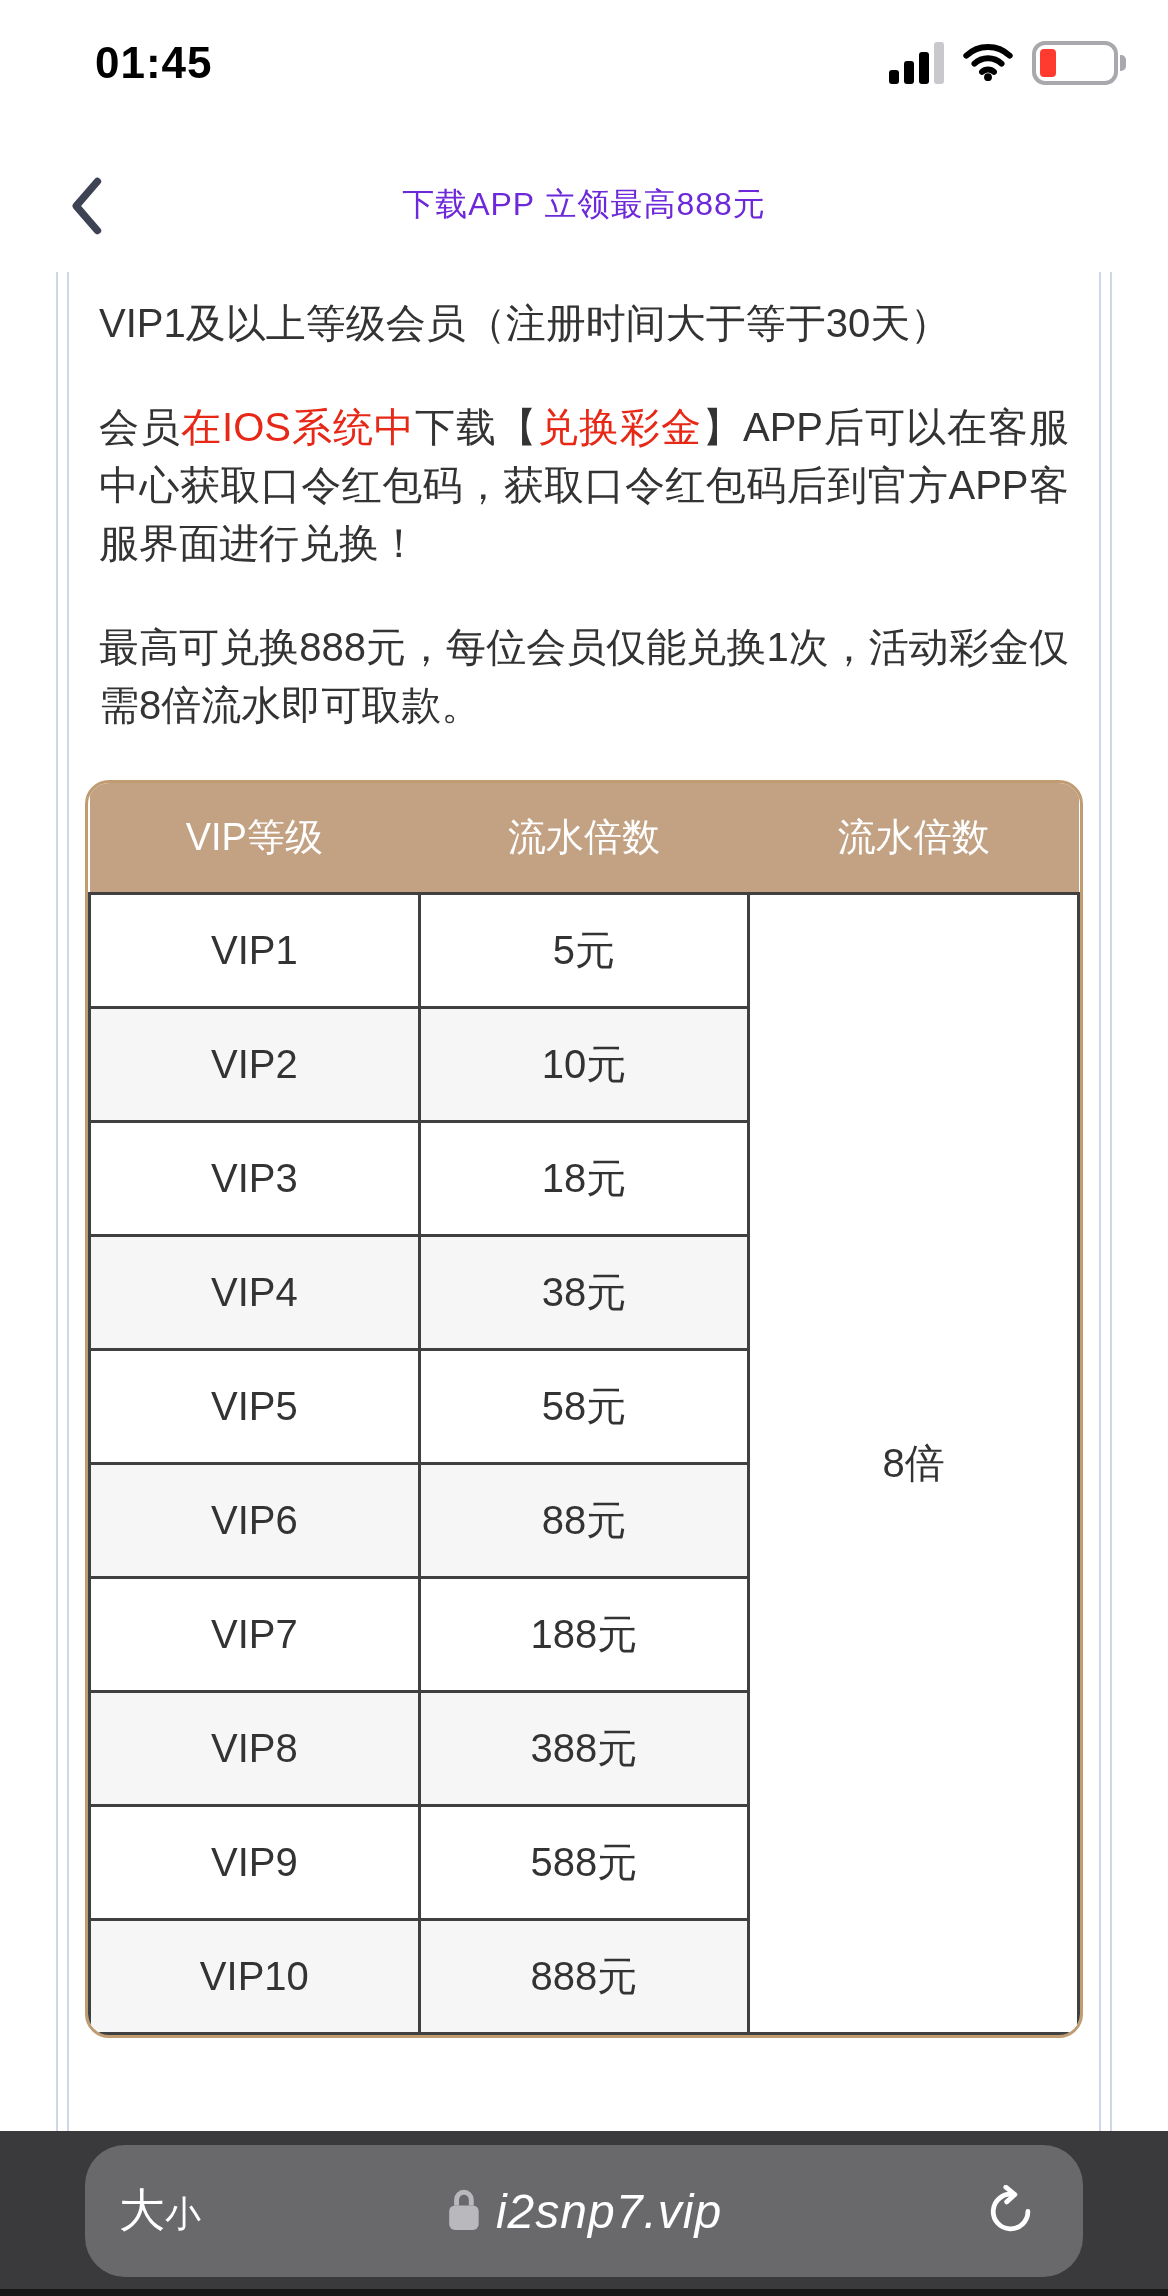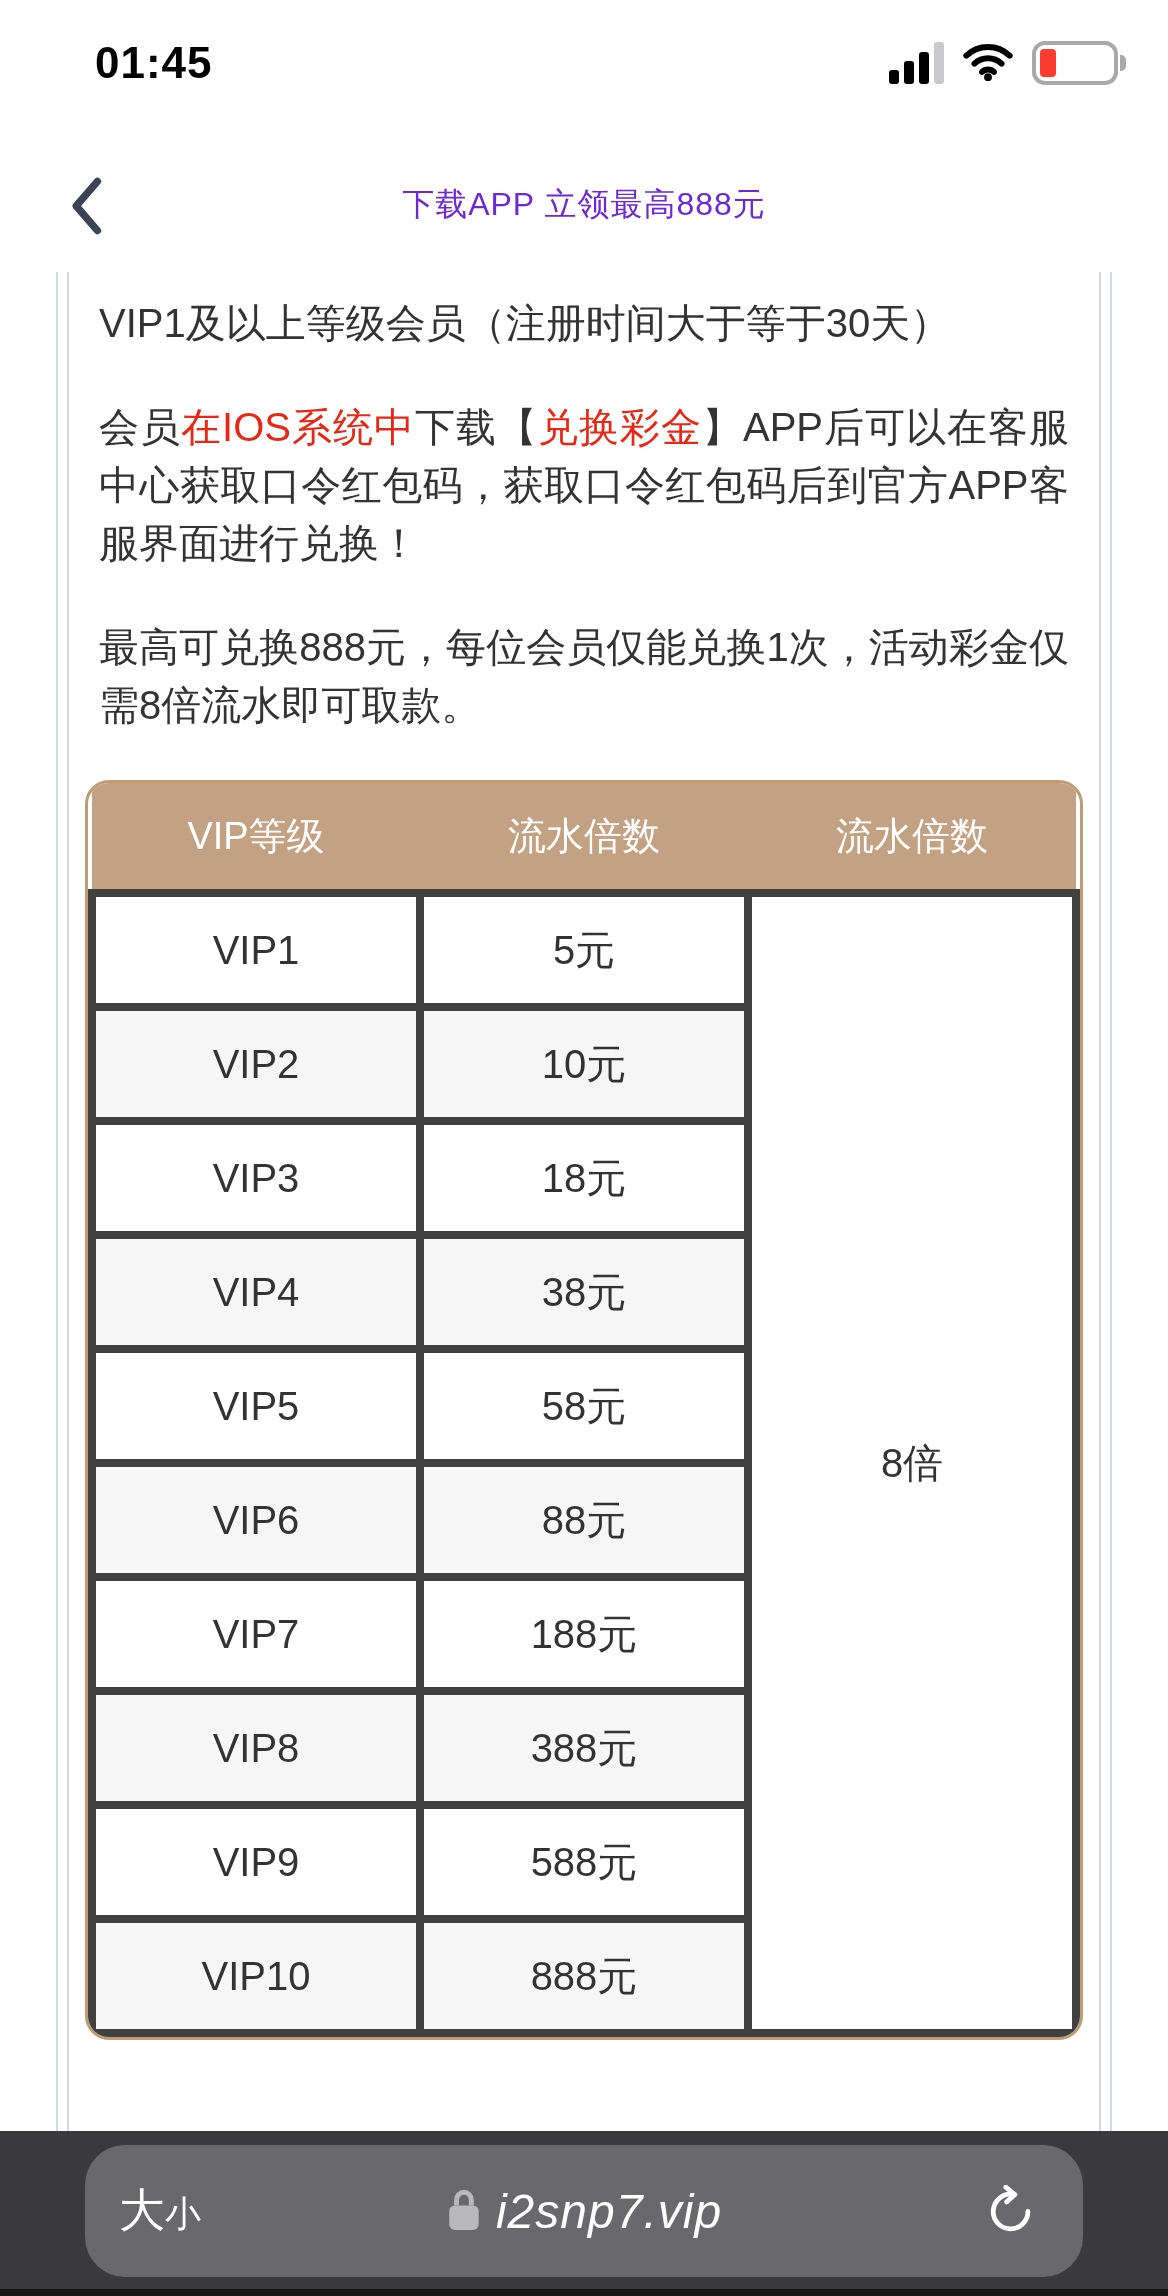--- a/index.html
+++ b/index.html
@@ -42,21 +42,21 @@
                      margin:0 16px 46px; text-align:justify; }
   .red { color:#e82817; }
 
   
   .table-wrap { margin:40px 2px 0; border:3px solid #bf9c72; border-radius:24px;
                 overflow:hidden; }
   table { width:100%; border-collapse:collapse; table-layout:fixed; }
   thead th { background:#c3a284; color:#fff; font-size:38px; font-weight:500;
              height:110px; border:none; }
   tbody td { height:114px; text-align:center; vertical-align:middle;
-             font-size:40px; color:#333; border:8px solid #404040; background:#fff; }
+             font-size:40px; color:#333; border:3px solid #404040; background:#fff; }
   tbody tr:nth-child(even) td { background:#f6f6f6; }
   tbody td.multiplier-cell { background:#fff !important; }
 
   
   .browser-bar { height:165px; background:#3a3a3c; position:relative;
                  display:flex; justify-content:center; }
   .address-pill { margin-top:14px; width:998px; height:132px; background:#69696c;
                   border-radius:40px; position:relative; display:flex;
                   align-items:center; color:#fff; }
   .text-size-btn { padding-left:34px; display:flex; align-items:baseline;

